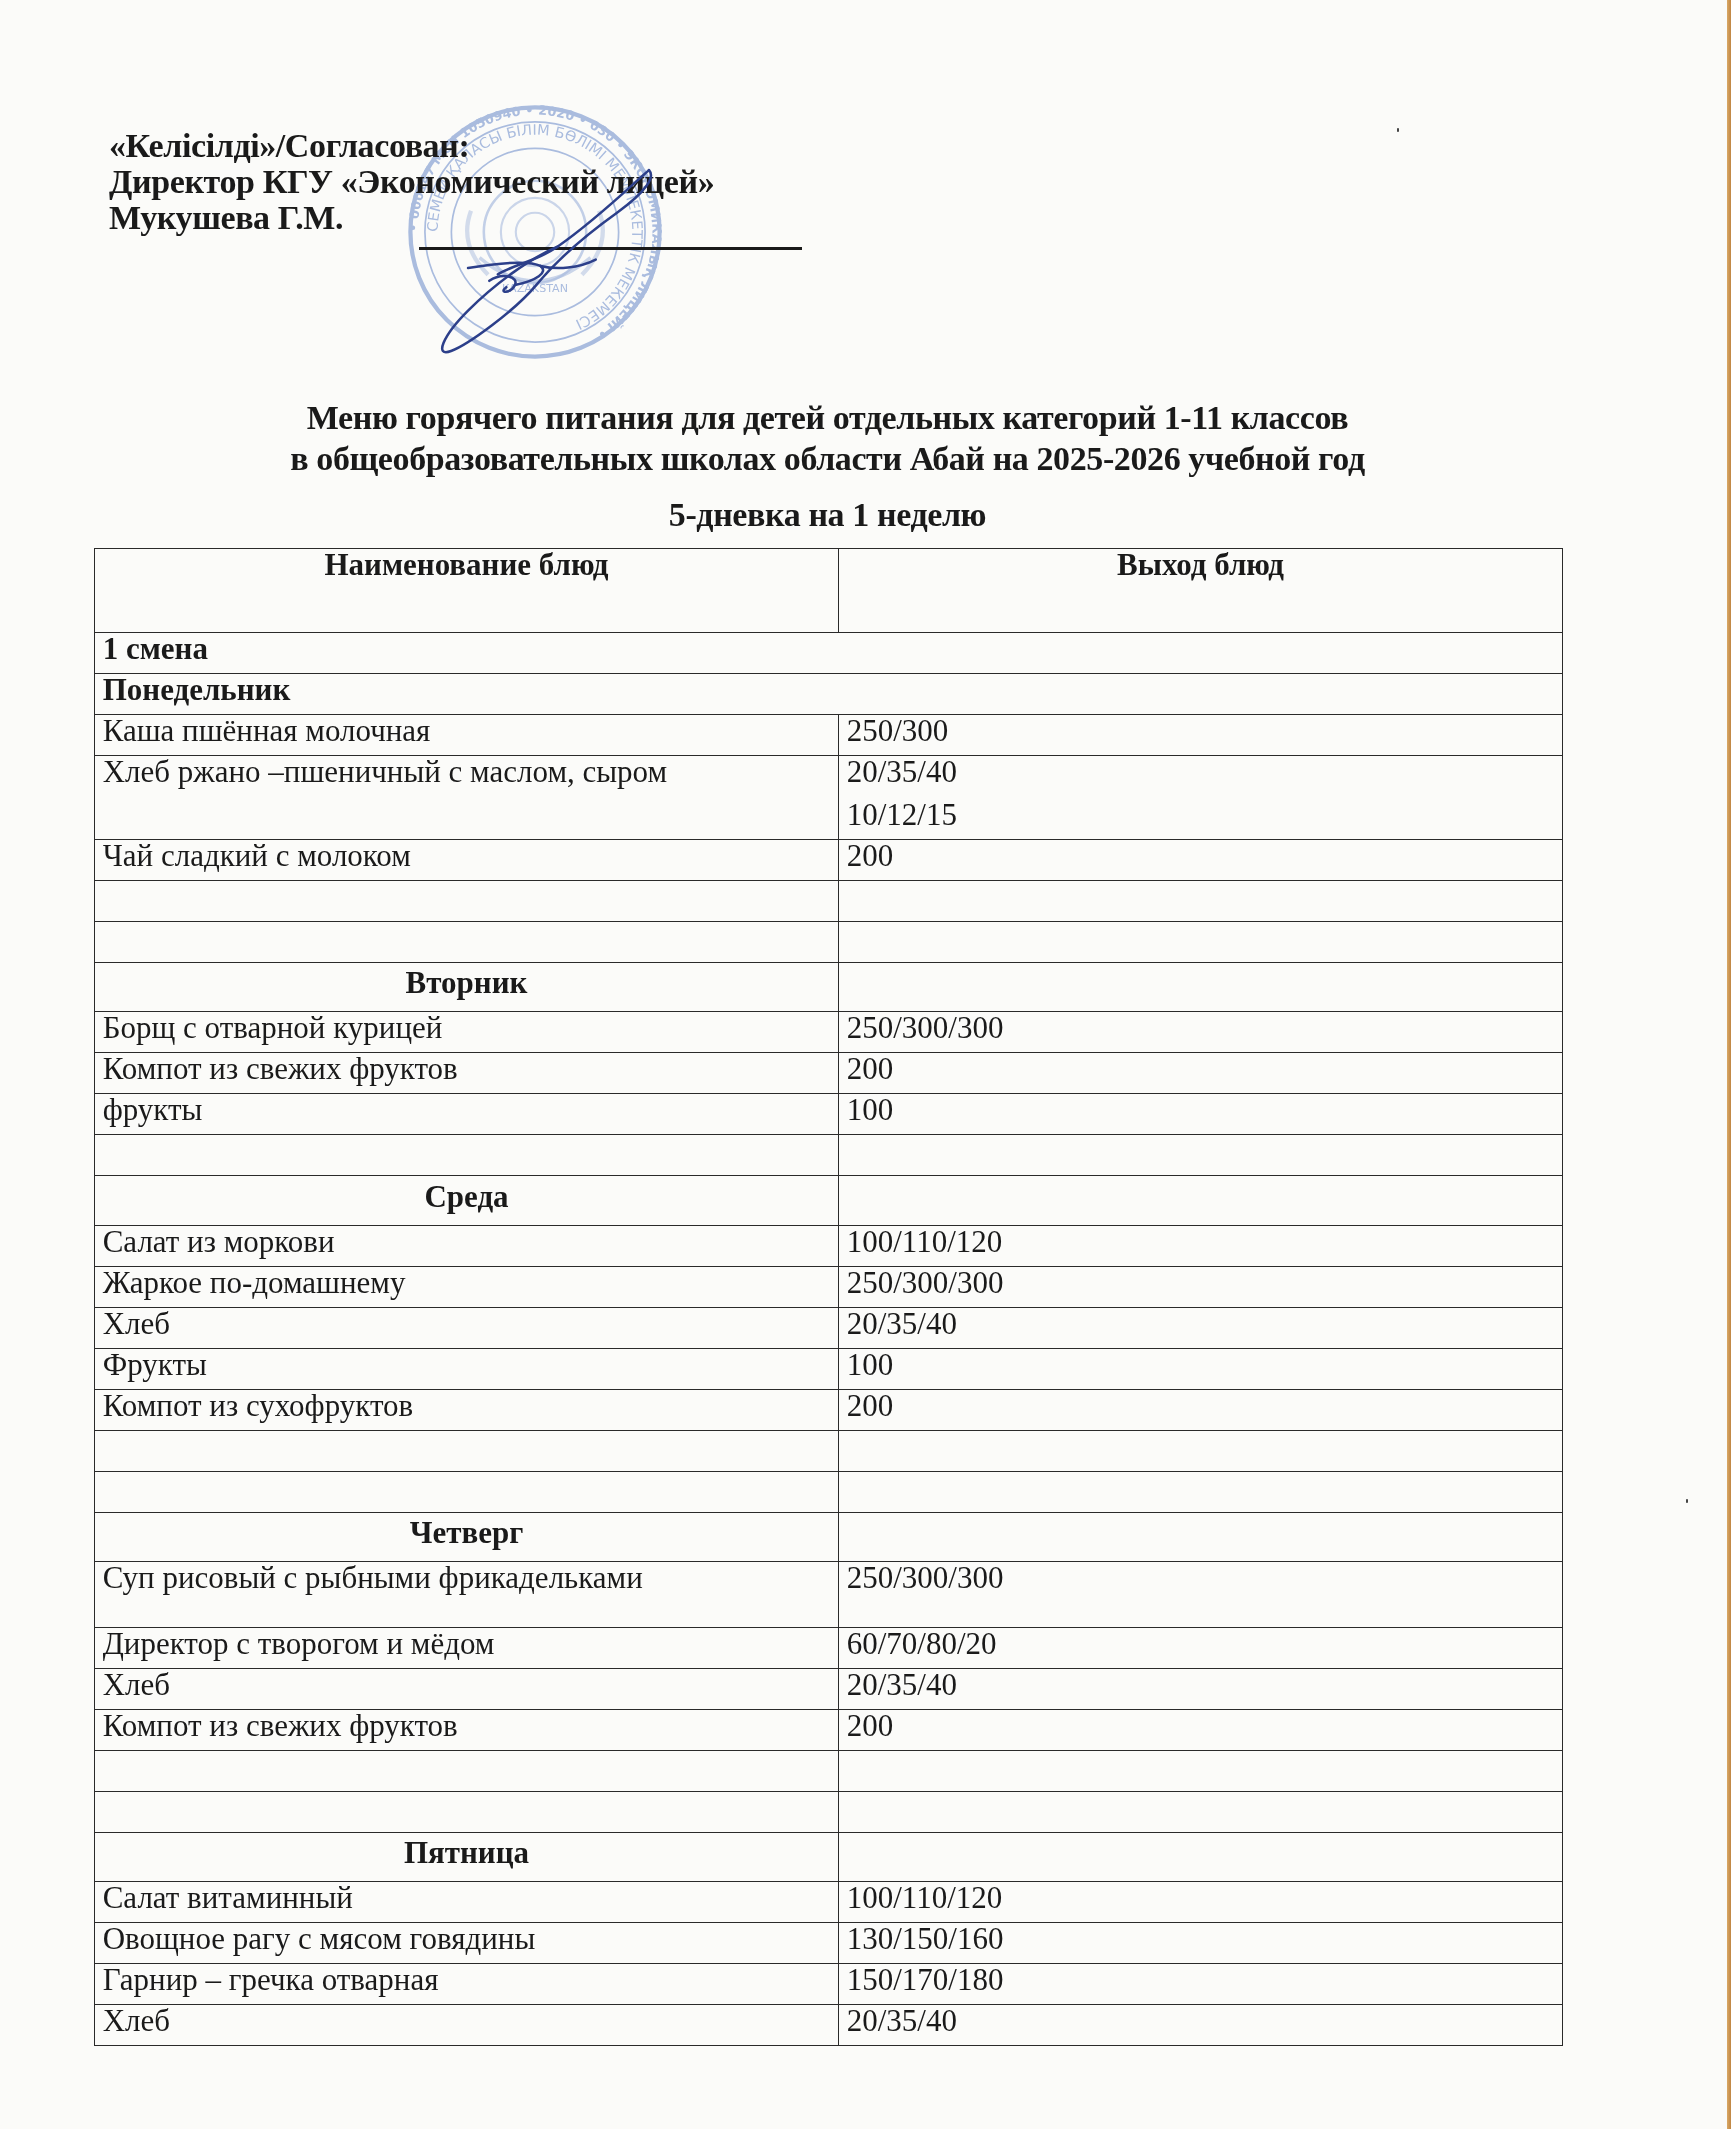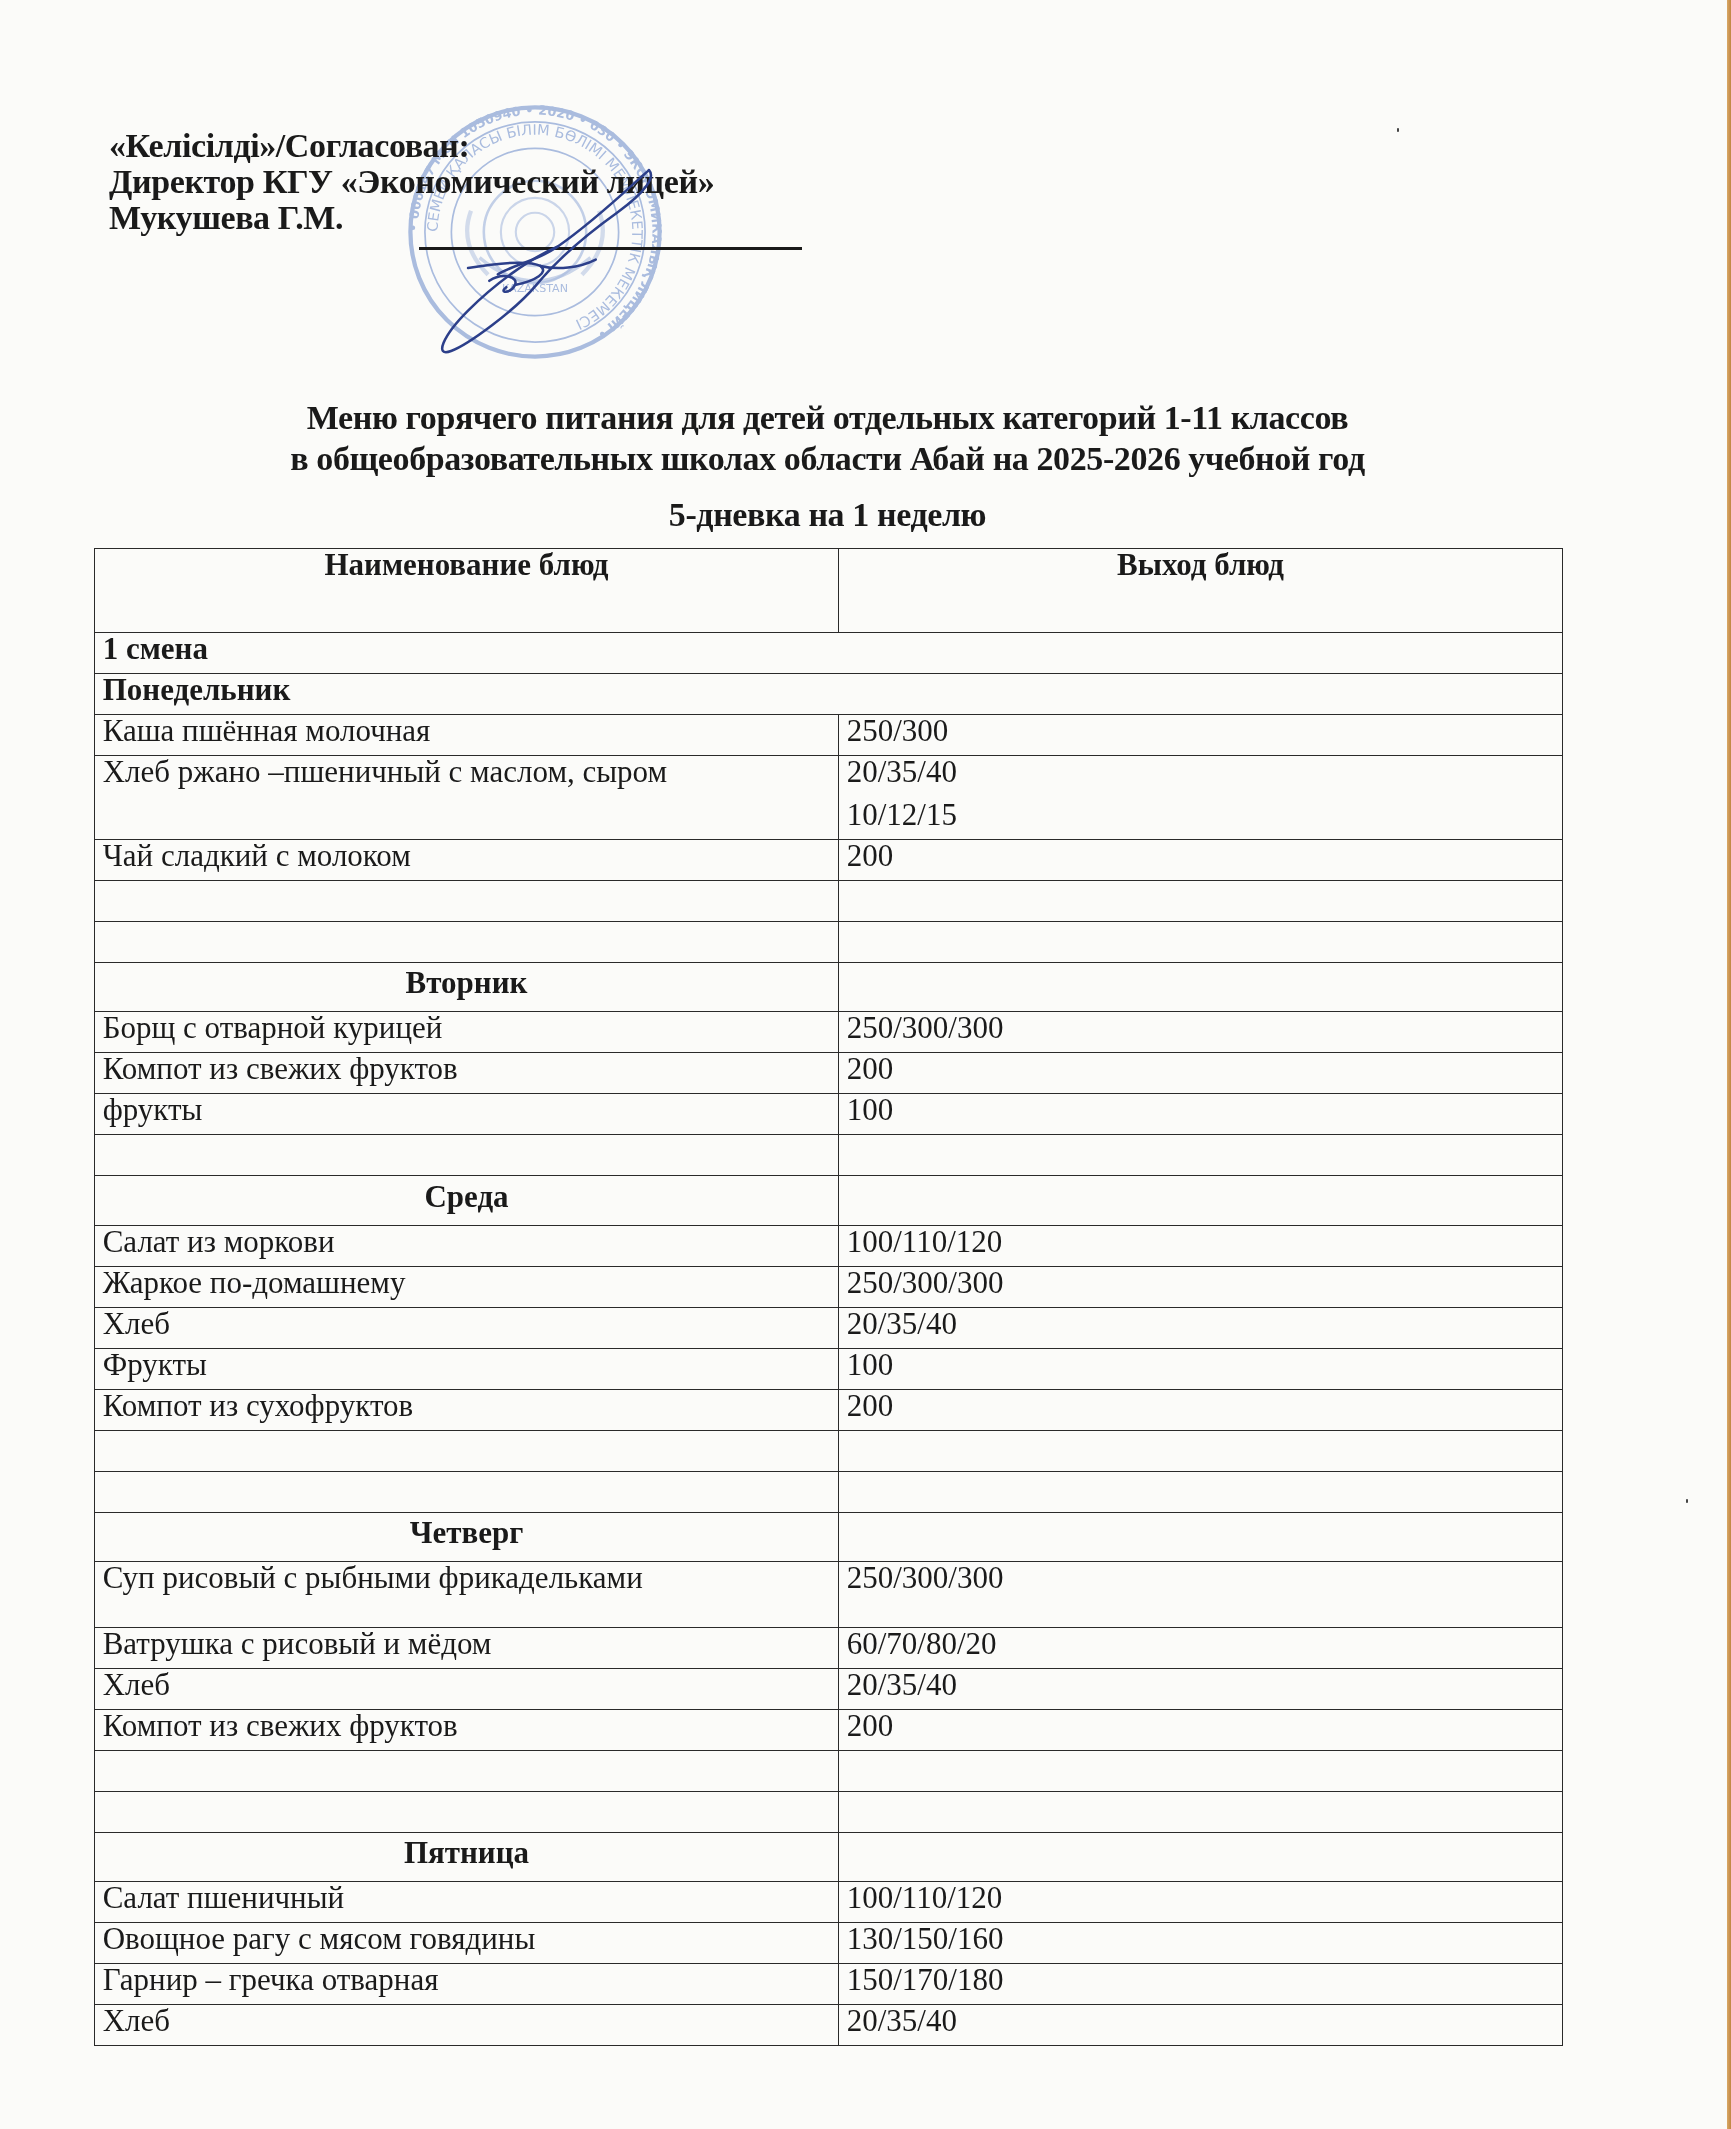--- a/index.html
+++ b/index.html
@@ -210,21 +210,21 @@
 
     <tr class="day">
       <td class="day-label">Четверг</td>
       <td></td>
     </tr>
     <tr class="r15">
       <td>Суп рисовый с рыбными фрикадельками</td>
       <td>250/300/300</td>
     </tr>
     <tr class="r1">
-      <td>Ватрушка с рисовый и мёдом</td>
+      <td>Директор с творогом и мёдом</td>
       <td>60/70/80/20</td>
     </tr>
     <tr class="r1">
       <td>Хлеб</td>
       <td>20/35/40</td>
     </tr>
     <tr class="r1">
       <td>Компот из свежих фруктов</td>
       <td>200</td>
     </tr>
@@ -235,21 +235,21 @@
     <tr class="r1">
         <td></td>
         <td></td>
       </tr>
 
     <tr class="day">
       <td class="day-label">Пятница</td>
       <td></td>
     </tr>
     <tr class="r1">
-      <td>Салат пшеничный</td>
+      <td>Салат витаминный</td>
       <td>100/110/120</td>
     </tr>
     <tr class="r1">
       <td>Овощное рагу с мясом говядины</td>
       <td>130/150/160</td>
     </tr>
     <tr class="r1">
       <td>Гарнир – гречка отварная</td>
       <td>150/170/180</td>
     </tr>

